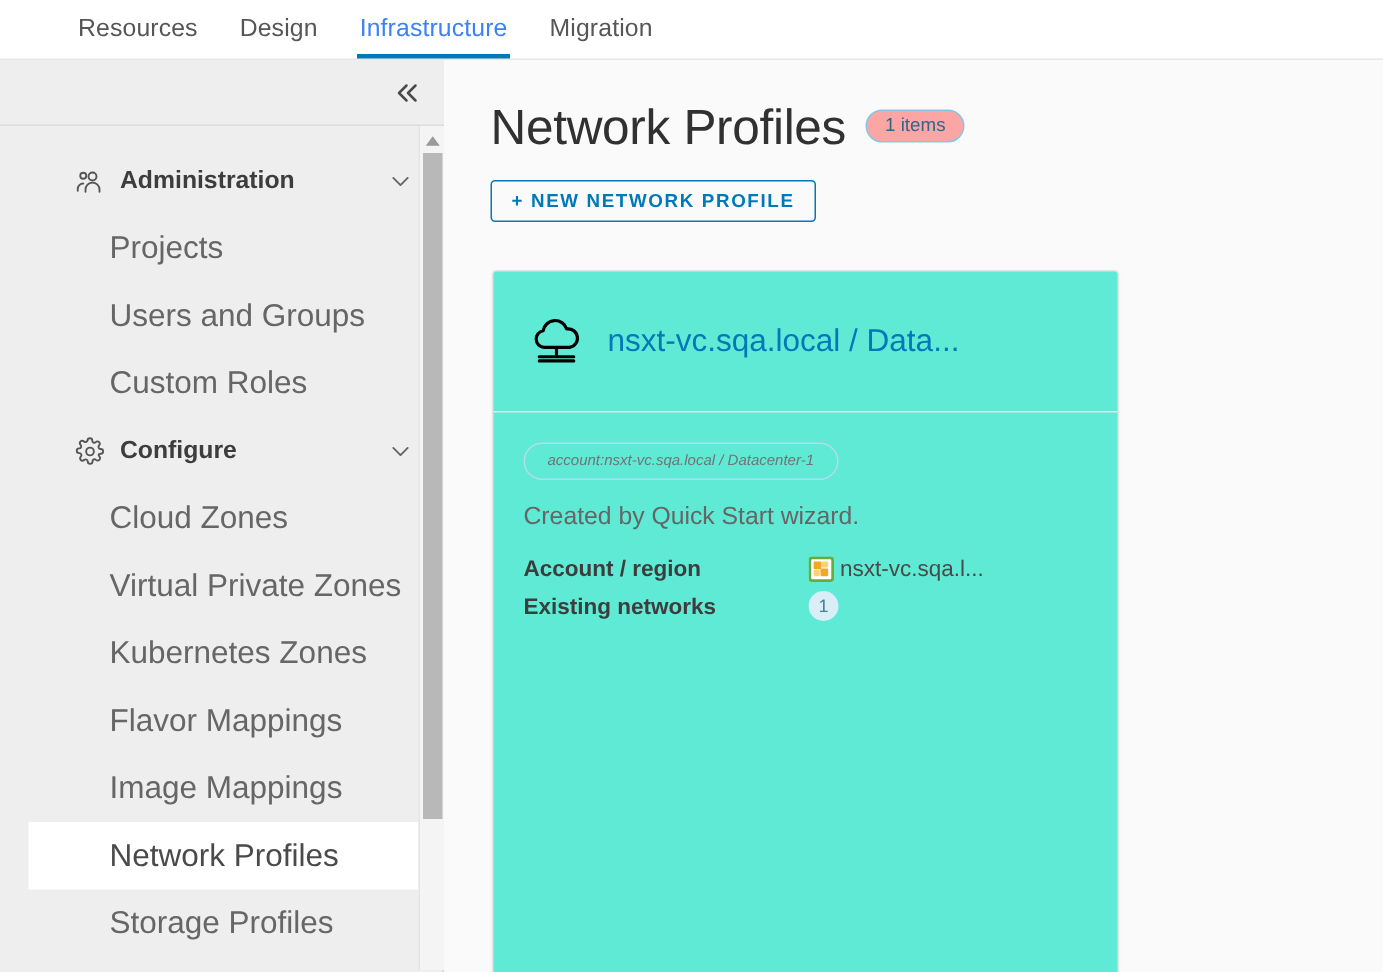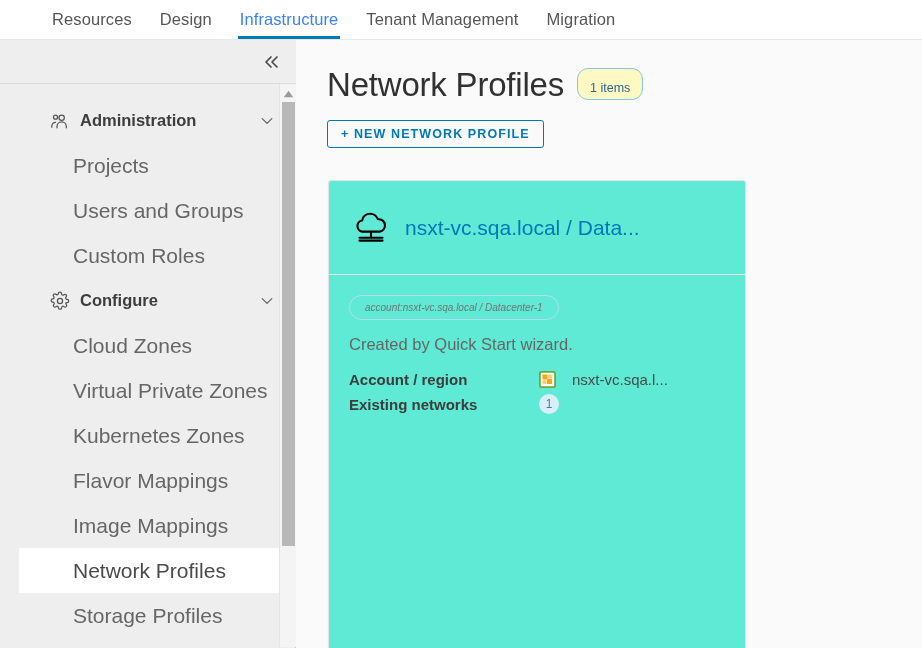--- a/index.html
+++ b/index.html
@@ -141,24 +141,24 @@
   #page-title {
     font-size: 33px;
     font-weight: 400;
     color: #313131;
     letter-spacing: -.2px;
     line-height: 1;
   }
   #items-badge {
     font-size: 12.5px;
     color: #31658e;
-    background: #fef9c3;
+    background: #fca5a5;
     border: 1px solid #85c6e5;
     border-radius: 11px;
-    padding: 13px 12px 4px;
+    padding: 3px 12px 4px;
     line-height: 1;
   }
 
   #new-profile-btn {
     margin-top: 14px;
     display: inline-flex; align-items: center; justify-content: center;
     height: 28px;
     padding: 0 13px;
     border: 1px solid #0079b8;
     border-radius: 3px;
@@ -229,21 +229,21 @@
     color: #3d3d3d;
     width: 190px;
     white-space: nowrap;
   }
   .det-value {
     font-size: 15px;
     color: #4a4a4a;
     white-space: nowrap;
     overflow: hidden;
   }
-  .det-value-inner { display: flex; gap: 16px; }
+  .det-value-inner { display: flex; gap: 4px; }
   #vsphere-icon { width: 17px; height: 17px; flex: none; }
   .count-badge {
     display: inline-flex; align-items: center; justify-content: center;
     min-width: 20px; height: 20px;
     padding: 0 6px;
     border-radius: 10px;
     background: #d9eef7;
     color: #4a7e9c;
     font-size: 12px;
   }
@@ -270,23 +270,20 @@
 
 <div id="top-nav">
   <div class="nav-tab">
     <span>Resources</span>
   </div>
   <div class="nav-tab">
     <span>Design</span>
   </div>
   <div class="nav-tab active">
     <span>Infrastructure</span>
-  </div>
-  <div class="nav-tab">
-    <span>Tenant Management</span>
   </div>
   <div class="nav-tab">
     <span>Migration</span>
   </div>
 </div>
 
 <div id="sidebar">
 
   <div id="sidebar-header">
     <div id="collapse-icon">

